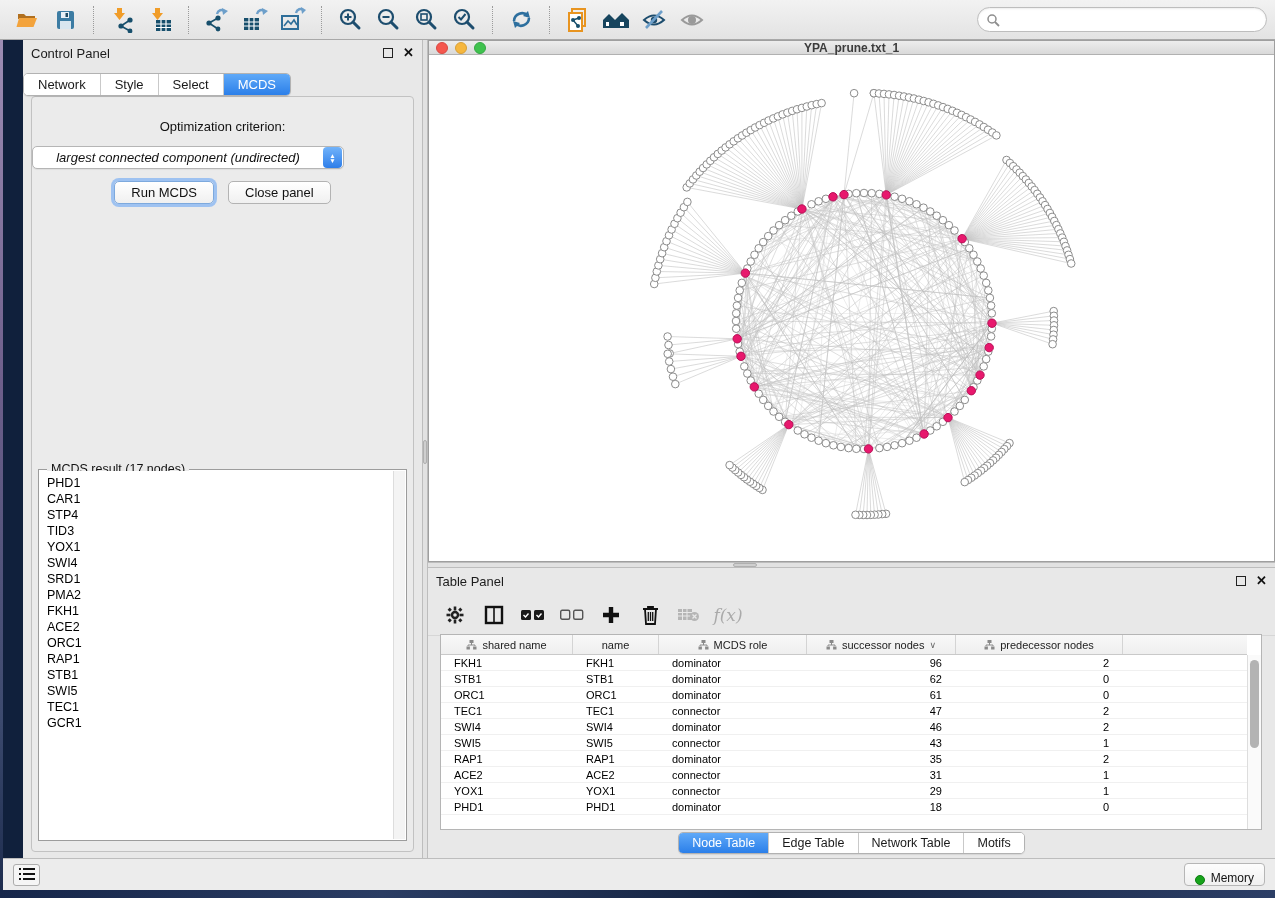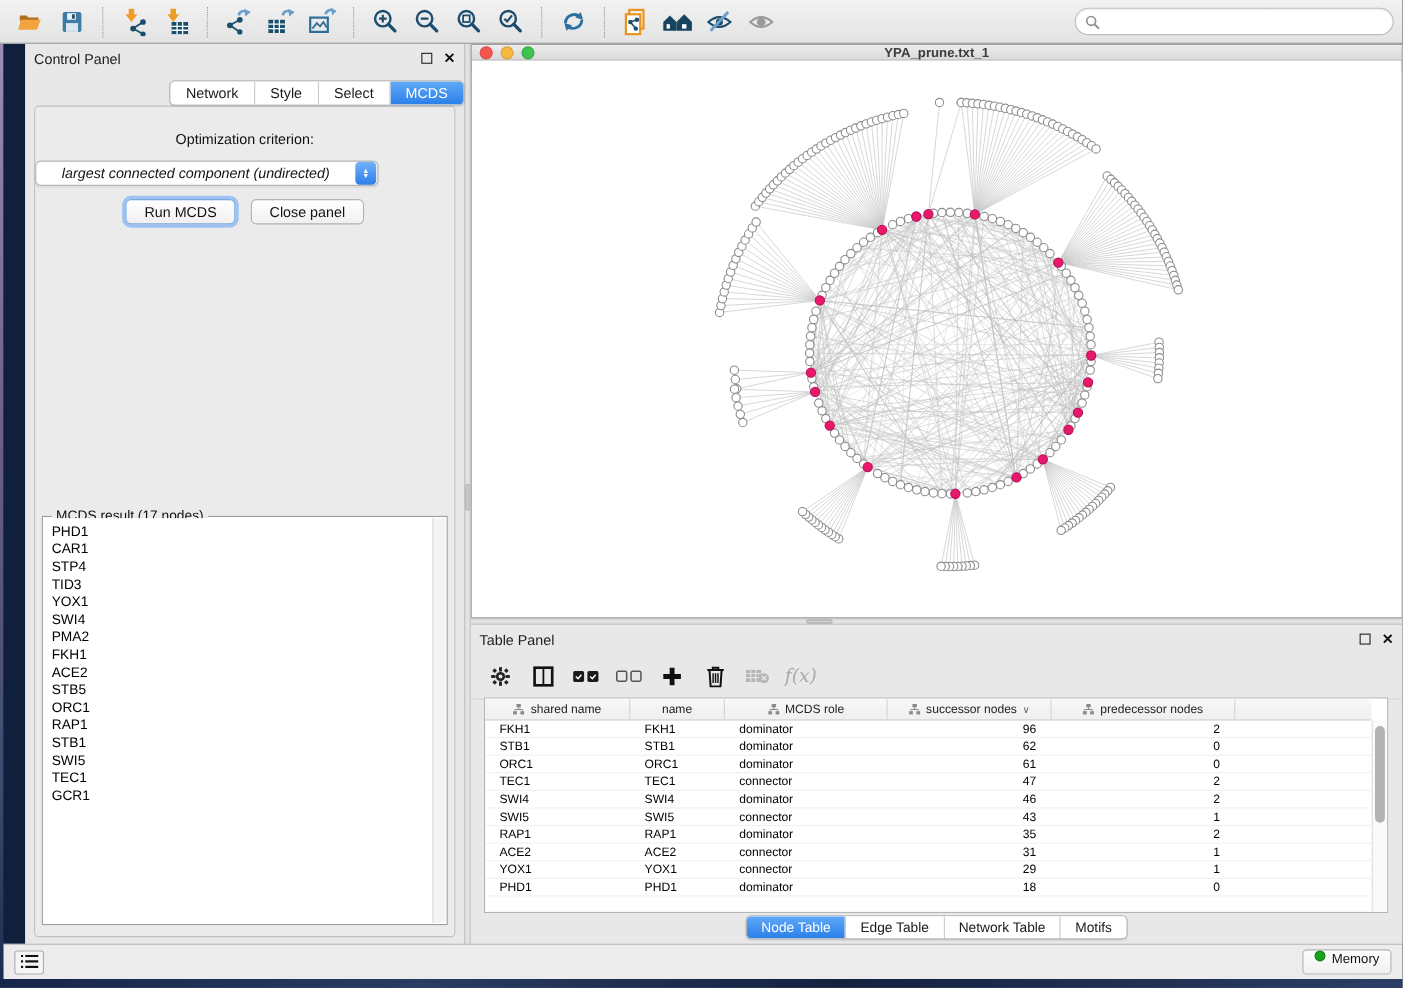--- a/index.html
+++ b/index.html
@@ -33,21 +33,21 @@
   .right-col { position:absolute; left:405px; top:0; right:0; bottom:0; }
 
   
   .panel-head { height:26px; display:flex; align-items:center; padding:0 8px; }
   .panel-title { font-size:13px; color:#1c1c1c; }
   .panel-head .spacer { flex:1; }
   .win-float { width:10px; height:10px; border:1.5px solid #222; margin-right:10px; }
   .win-close { font-size:13px; font-weight:bold; color:#111; line-height:10px; }
 
   
-  .ctrl-tabs { position:absolute; top:33px; left:0; right:0; display:flex; justify-content:flex-end; z-index:2;padding-left:40px; }
+  .ctrl-tabs { position:absolute; top:33px; left:0; right:0; display:flex; justify-content:flex-start; z-index:2; }
   .seg { display:inline-flex; border:1px solid #b2b2b2; border-radius:5px; overflow:hidden; background:#fff;
     box-shadow:0 1px 1px rgba(0,0,0,.08); }
   .seg button { border:none; border-left:1px solid #c9c9c9; background:#fff; cursor:default;
     font:13px "Liberation Sans",sans-serif; padding:3px 14px; color:#1a1a1a; }
   .seg button:first-child { border-left:none; }
   .seg button.active { background:linear-gradient(#5fa9f8,#2b7fe9); color:#fff; }
   .ctrl-content { position:absolute; top:56px; left:8px; right:8px; bottom:6px;
     background:#ebebeb; border:1px solid #c2c2c2; border-radius:4px; }
   .opt-label { text-align:center; margin-top:22px; font-size:13px; color:#111; }
   .select-row { display:flex; justify-content:flex-start; margin-top:12px;font-style:italic; }
@@ -111,21 +111,21 @@
   .tbl-thumb { position:absolute; left:2px; right:2px; top:5px; height:88px;
     background:#b3b3b3; border-radius:5px; }
   .tp-tabs { position:absolute; left:0; right:0; bottom:4px; display:flex; justify-content:center; }
   .tp-tabs .seg button { font-size:12.5px; padding:3px 13px; }
 
   
   .statusbar { position:absolute; left:3px; right:0; bottom:8px; height:32px; background:#ececec;
     border-top:1px solid #bdbdbd; display:flex; align-items:center; padding:0 10px; }
   .status-left-btn { width:27px; height:22px; border:1px solid #acacac; border-radius:3px;
     background:#f5f5f5; display:flex; align-items:center; justify-content:center; }
-  .memory-btn { margin-left:auto; height:23px; display:flex; align-items:flex-start; gap:6px;
+  .memory-btn { margin-left:auto; height:23px; display:flex; align-items:flex-end; gap:6px;
     border:1px solid #b6b6b6; border-radius:4px; padding:0 10px;
     background:linear-gradient(#fdfdfd,#f0f0f0); font-size:12px; color:#111; }
   .memory-dot { width:10px; height:10px; border-radius:50%; background:#17a31b; border:1px solid #0d7d12; }
 
   svg { display:block; }
 </style>
 </head>
 <body>
 
 <div class="toolbar">
@@ -300,24 +300,24 @@
       </div>
       <div class="result-box">
         <span class="result-legend">MCDS result (17 nodes)</span>
         <div class="result-list" id="mcds-list">
             <div>PHD1</div>
             <div>CAR1</div>
             <div>STP4</div>
             <div>TID3</div>
             <div>YOX1</div>
             <div>SWI4</div>
+            <div>SRD1</div>
             <div>PMA2</div>
             <div>FKH1</div>
             <div>ACE2</div>
-            <div>STB5</div>
             <div>ORC1</div>
             <div>RAP1</div>
             <div>STB1</div>
             <div>SWI5</div>
             <div>TEC1</div>
             <div>GCR1</div>
           </div>
         <div class="result-scroll"></div>
       </div>
     </div>

